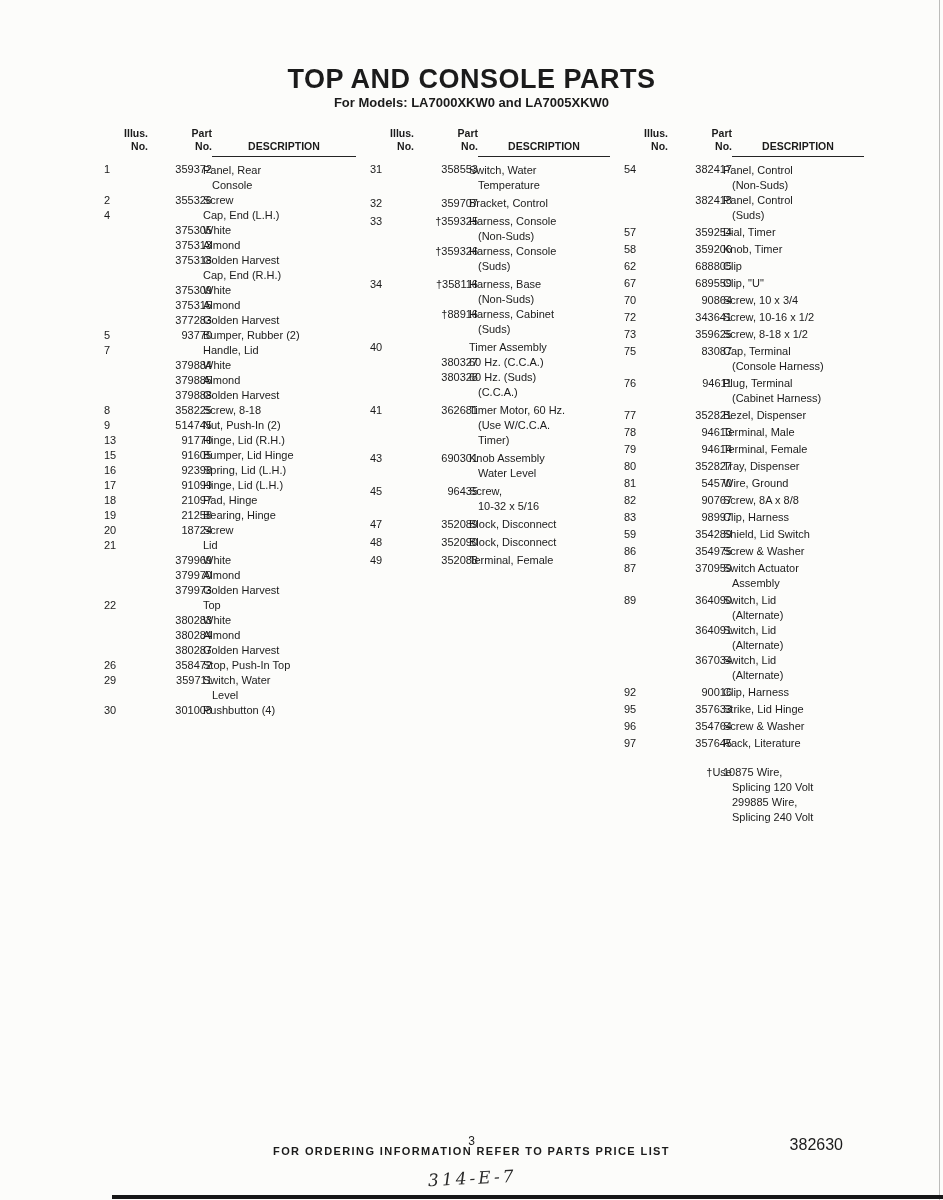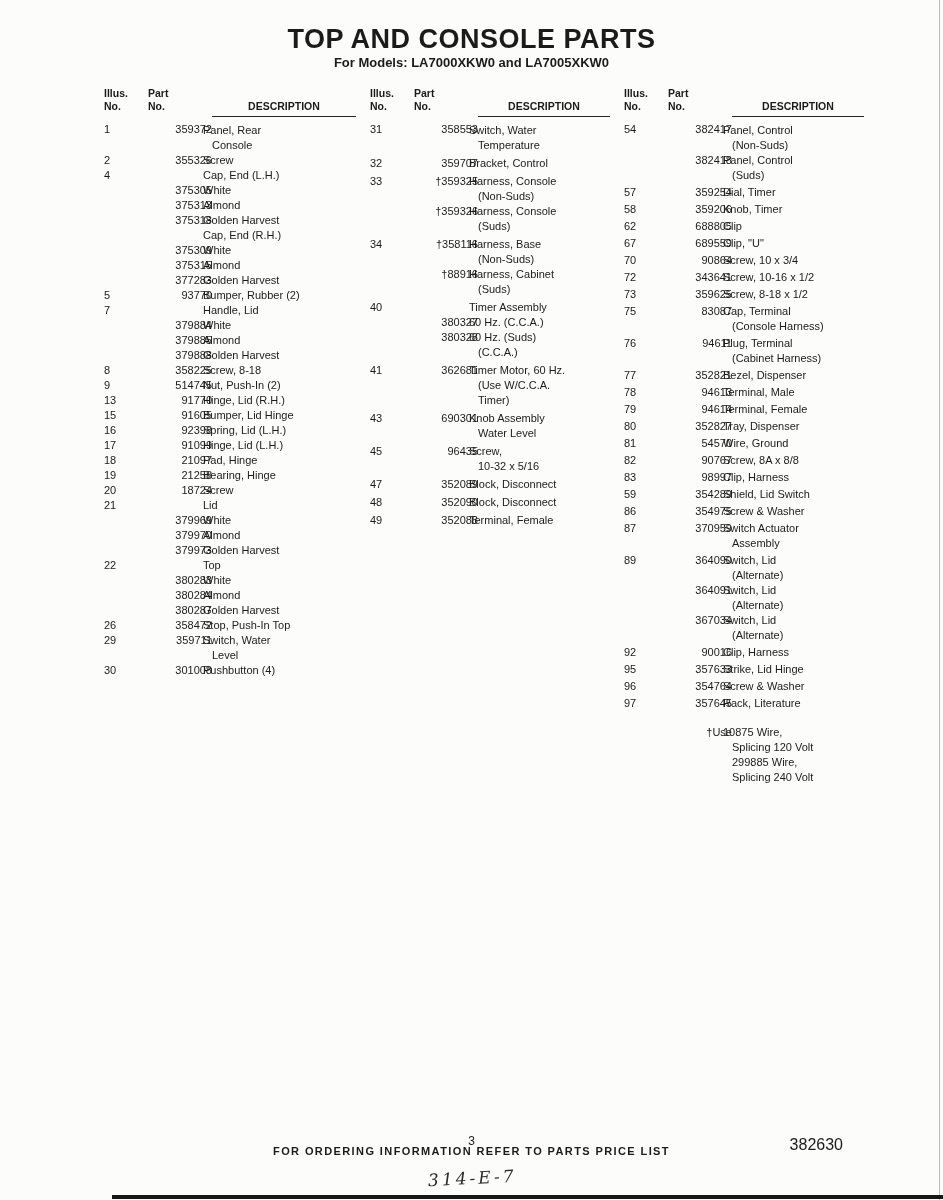--- a/index.html
+++ b/index.html
@@ -10,21 +10,21 @@
     position: relative;
     width: 943px;
     height: 1200px;
     margin: 0 auto;
     background: #fcfcfa;
     color: #1b1b1b;
     overflow: hidden;
   }
 
   .title {
-    padding-top: 24px;
+    padding-top: 64px;
     text-align: center;
     font-size: 27px;
     font-weight: bold;
     letter-spacing: 0.5px;
   }
   .subtitle {
     text-align: center;
     font-size: 13px;
     font-weight: bold;
   }
@@ -48,21 +48,21 @@
   col.c-part  { width: 64px; }
 
   table.parts th {
     font-size: 10.5px;
     font-weight: bold;
     vertical-align: bottom;
     padding-bottom: 3px;
     white-space: pre-line;
     line-height: 13px;
   }
-  th.h-illus, th.h-part { text-align: left; }
+  th.h-illus, th.h-part { text-align: right; }
   th.h-desc { text-align: center; border-bottom: 1.5px solid #242424; }
 
   table.parts td { vertical-align: top; padding: 0; }
   table.parts tbody tr:first-child td { padding-top: 6px; }
   td.illus { text-align: left; padding-left: 4px; }
   td.part  { text-align: right; }
   td.desc  {
     white-space: pre-line;
     padding-left: 22px;
     text-indent: -9px;

